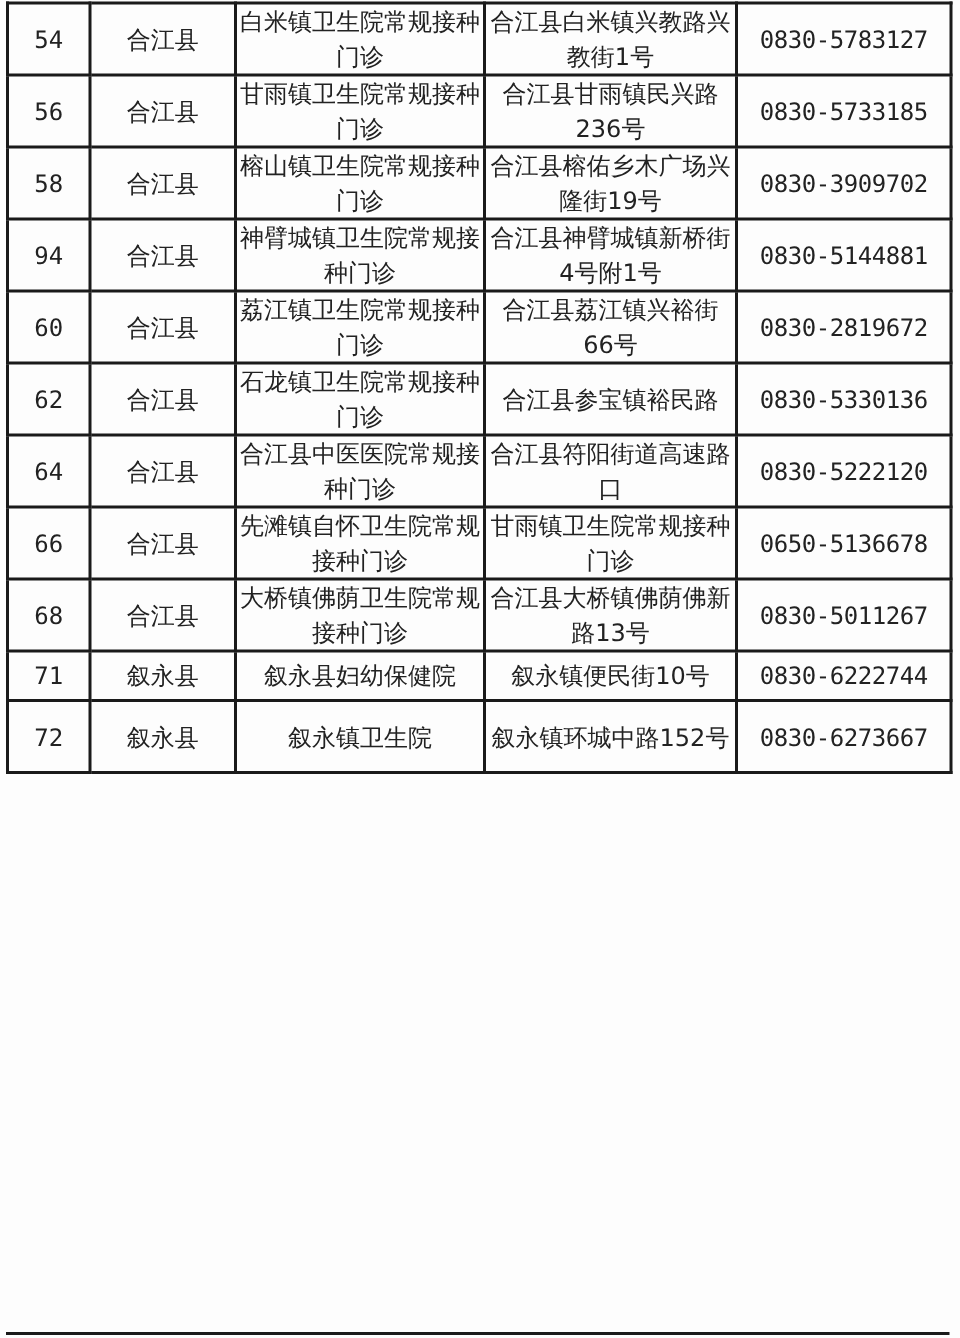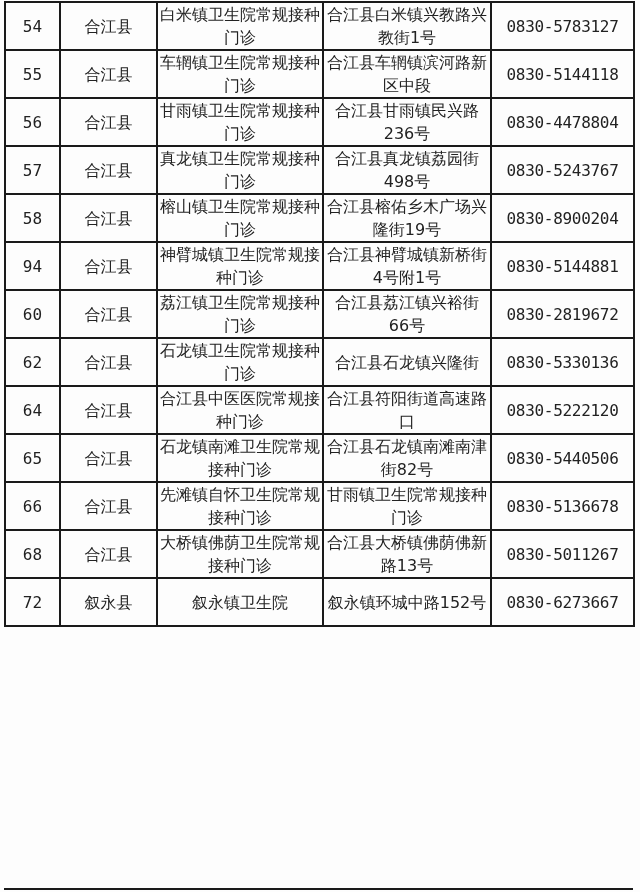--- a/index.html
+++ b/index.html
@@ -39,95 +39,81 @@
     </colgroup>
     <tbody id="tbody">
         <tr class="r">
     <td class="num">54</td>
     <td>合江县</td>
     <td>白米镇卫生院常规接种门诊</td>
     <td>合江县白米镇兴教路兴教街1号</td>
     <td class="phone">0830-5783127</td>
   </tr>
         <tr class="r">
-    <td class="num">55</td>
-    <td>合江县</td>
-    <td>车辋镇卫生院常规接种门诊</td>
-    <td>合江县车辋镇滨河路新区中段</td>
-    <td class="phone">0830-5144118</td>
-  </tr>
-        <tr class="r">
     <td class="num">56</td>
     <td>合江县</td>
     <td>甘雨镇卫生院常规接种门诊</td>
     <td>合江县甘雨镇民兴路236号</td>
-    <td class="phone">0830-4478804</td>
-  </tr>
-        <tr class="r">
-    <td class="num">57</td>
-    <td>合江县</td>
-    <td>真龙镇卫生院常规接种门诊</td>
-    <td>合江县真龙镇荔园街498号</td>
-    <td class="phone">0830-5243767</td>
+    <td class="phone">0830-5733185</td>
   </tr>
         <tr class="r">
     <td class="num">58</td>
     <td>合江县</td>
     <td>榕山镇卫生院常规接种门诊</td>
     <td>合江县榕佑乡木广场兴隆街19号</td>
-    <td class="phone">0830-8900204</td>
+    <td class="phone">0830-3909702</td>
   </tr>
         <tr class="r">
     <td class="num">94</td>
     <td>合江县</td>
     <td>神臂城镇卫生院常规接种门诊</td>
     <td>合江县神臂城镇新桥街4号附1号</td>
     <td class="phone">0830-5144881</td>
   </tr>
         <tr class="r">
     <td class="num">60</td>
     <td>合江县</td>
     <td>荔江镇卫生院常规接种门诊</td>
     <td>合江县荔江镇兴裕街66号</td>
     <td class="phone">0830-2819672</td>
   </tr>
         <tr class="r">
     <td class="num">62</td>
     <td>合江县</td>
     <td>石龙镇卫生院常规接种门诊</td>
-    <td>合江县石龙镇兴隆街</td>
+    <td>合江县参宝镇裕民路</td>
     <td class="phone">0830-5330136</td>
   </tr>
         <tr class="r">
     <td class="num">64</td>
     <td>合江县</td>
     <td>合江县中医医院常规接种门诊</td>
     <td>合江县符阳街道高速路口</td>
     <td class="phone">0830-5222120</td>
   </tr>
         <tr class="r">
-    <td class="num">65</td>
-    <td>合江县</td>
-    <td>石龙镇南滩卫生院常规接种门诊</td>
-    <td>合江县石龙镇南滩南津街82号</td>
-    <td class="phone">0830-5440506</td>
-  </tr>
-        <tr class="r">
     <td class="num">66</td>
     <td>合江县</td>
     <td>先滩镇自怀卫生院常规接种门诊</td>
     <td>甘雨镇卫生院常规接种门诊</td>
-    <td class="phone">0830-5136678</td>
+    <td class="phone">0650-5136678</td>
   </tr>
         <tr class="r">
     <td class="num">68</td>
     <td>合江县</td>
     <td>大桥镇佛荫卫生院常规接种门诊</td>
     <td>合江县大桥镇佛荫佛新路13号</td>
     <td class="phone">0830-5011267</td>
+  </tr>
+        <tr class="r short">
+    <td class="num">71</td>
+    <td>叙永县</td>
+    <td>叙永县妇幼保健院</td>
+    <td>叙永镇便民街10号</td>
+    <td class="phone">0830-6222744</td>
   </tr>
         <tr class="r">
     <td class="num">72</td>
     <td>叙永县</td>
     <td>叙永镇卫生院</td>
     <td>叙永镇环城中路152号</td>
     <td class="phone">0830-6273667</td>
   </tr>
       </tbody>
   </table>

